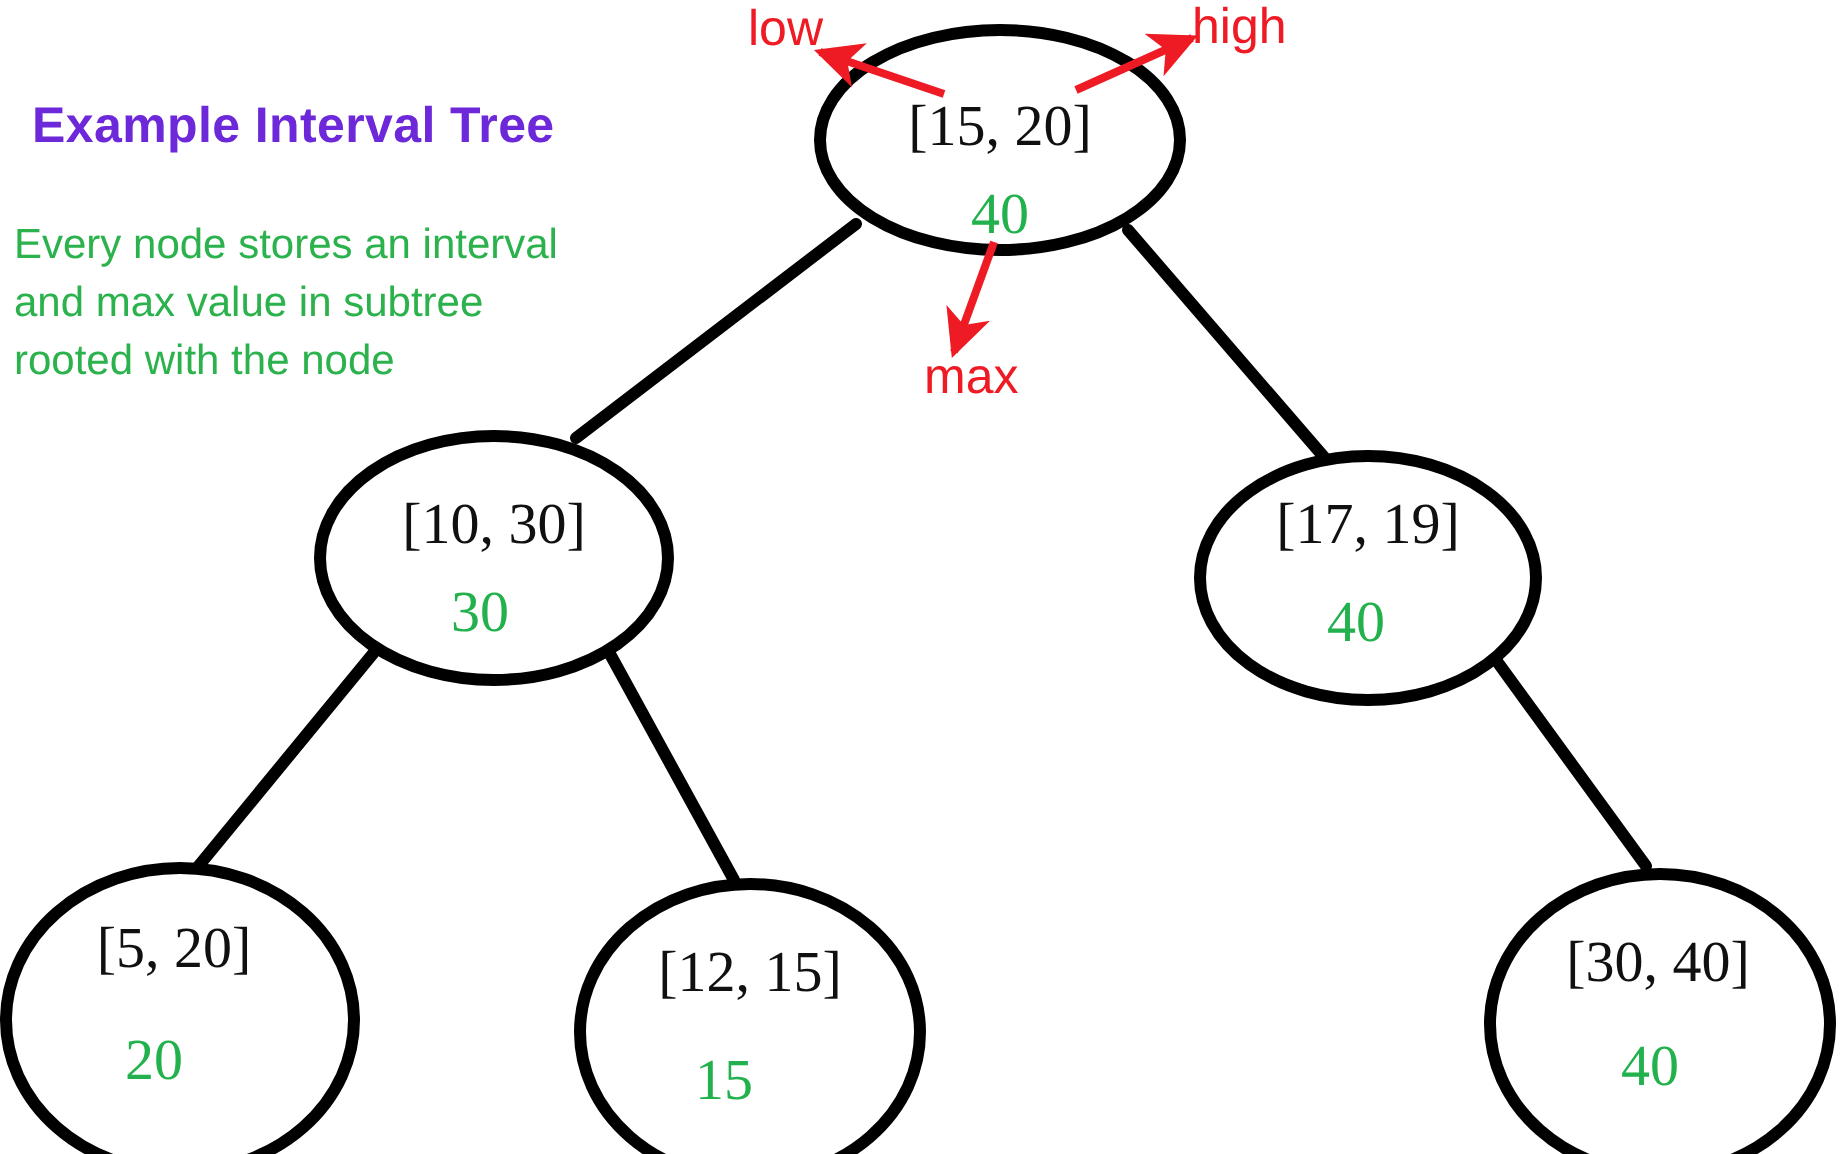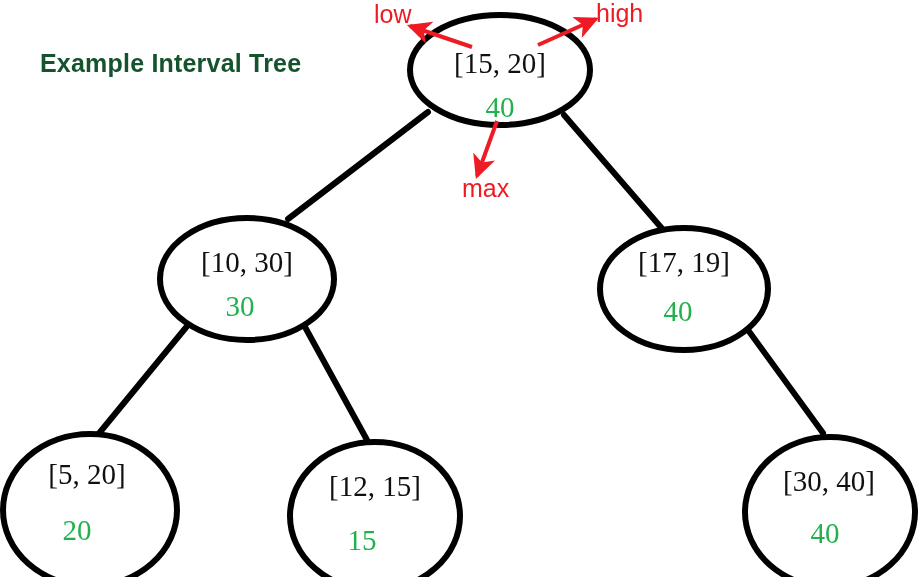--- a/index.html
+++ b/index.html
@@ -59,26 +59,25 @@
     font-family: "Liberation Sans", sans-serif;
     font-size: 25px;
     fill: #ee1b24;
     dominant-baseline: middle;
   }
   .heading-text {
     position: absolute;
     font-family: "Liberation Sans", sans-serif;
     font-weight: bold;
     font-size: 25px;
-    color: #14532d;
+    color: #6d28d9;
     left: 16px;
     top: 49px;
     letter-spacing: 0.2px;
     white-space: nowrap;
-    margin-left: 24px;
   }
   .desc-text {
     position: absolute;
     font-family: "Liberation Sans", sans-serif;
     font-size: 21px;
     color: #2bb24c;
     left: 7px;
     top: 108px;
     width: 350px;
     line-height: 29px;
@@ -88,20 +87,25 @@
     white-space: nowrap;
   }
 </style>
 </head>
 <body>
 
 <div id="canvas">
 
   <div class="heading-text">Example Interval Tree</div>
 
+  <div class="desc-text">
+    <span class="desc-line">Every node stores an interval</span>
+    <span class="desc-line">and max value in subtree</span>
+    <span class="desc-line">rooted with the node</span>
+  </div>
 
   <svg id="tree-svg" viewBox="0 0 924 577">
     <defs>
       <marker id="arrowhead-red" markerWidth="7" markerHeight="7" refX="5.2" refY="3.3" orient="auto" markerUnits="strokeWidth">
         <path d="M0,0.4 L6,3.3 L0,6.2 L1.6,3.3 Z" fill="#ee1b24"></path>
       </marker>
     </defs>
 
     <g>
       <line class="tree-edge" x1="428" y1="112" x2="288" y2="219"></line>

